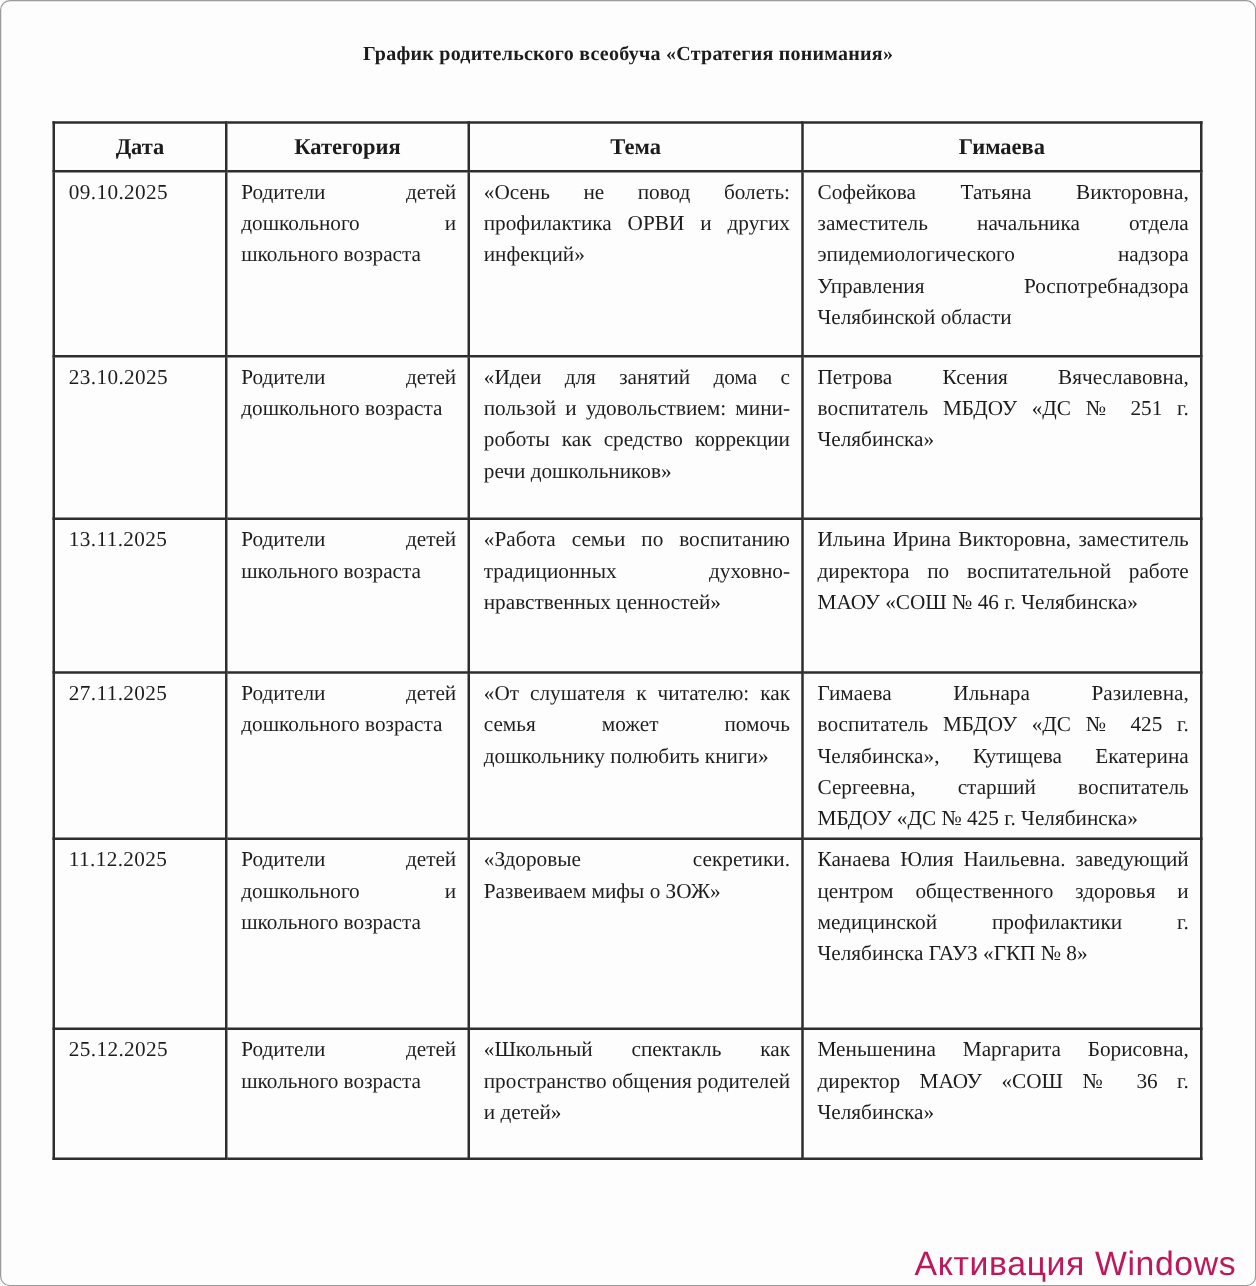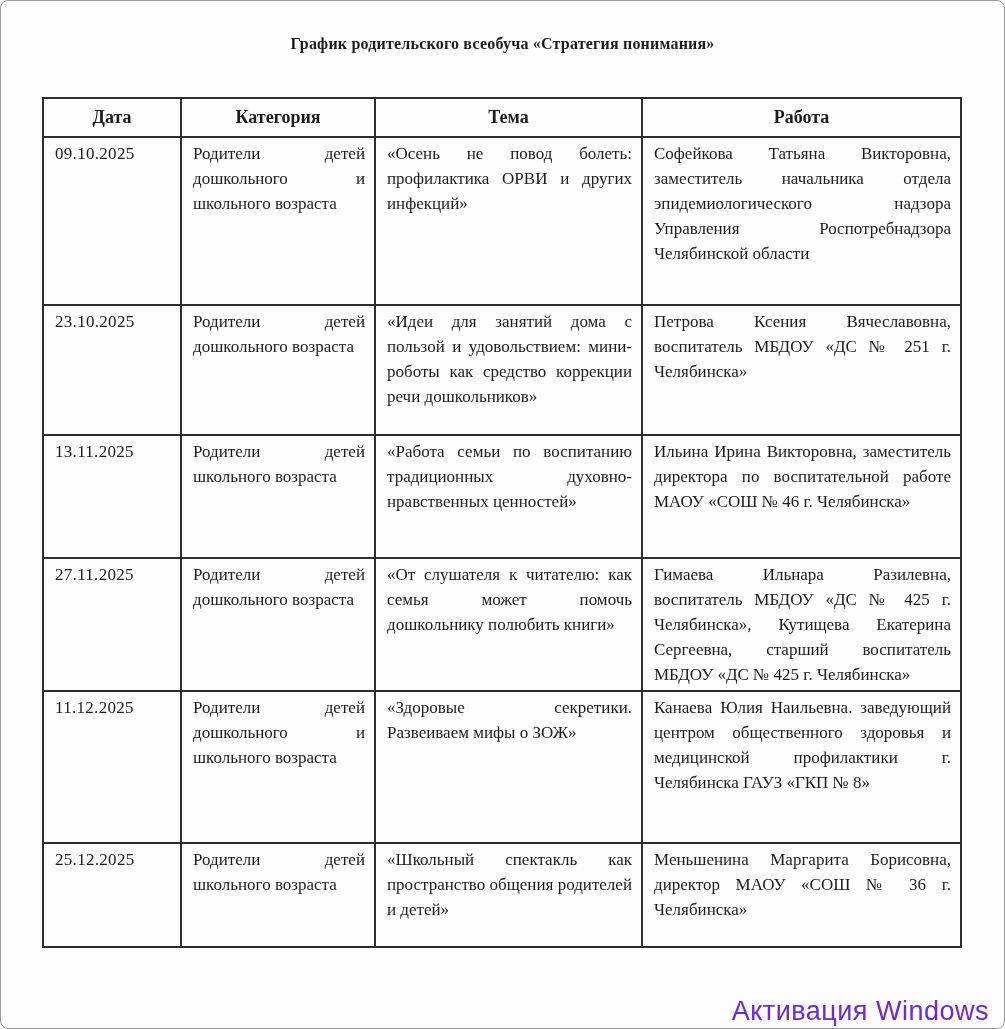--- a/index.html
+++ b/index.html
@@ -64,34 +64,34 @@
     padding: 3px 9px 3px 11px;
     text-align: justify;
     text-justify: inter-word;
   }
   td.c-date {
     text-align: center;
     padding-top: 4px;
     letter-spacing: 0.3px;
   }
   tr.hr  { height: 39px;  }
-  tr.r1  { height: 168px; padding-left: 12px; }
+  tr.r1  { height: 148px; padding-left: 12px; }
   tr.r2  { height: 130px; }
   tr.r3  { height: 123px; }
   tr.r4  { height: 130px; }
   tr.r5  { height: 152px; border-radius: 22px; }
   tr.r6  { height: 104px; }
   .watermark {
     position: absolute;
     right: 16px;
     top: 996px;
     font-family: "Liberation Sans", "DejaVu Sans", sans-serif;
     font-size: 27px;
     font-weight: 400;
-    color: #6d28d9;
+    color: #be185d;
     letter-spacing: 0.5px;
     z-index: 6;
     white-space: nowrap;
   }
 </style>
 </head>
 <body>
 
 <div class="page">
   <div class="frame"></div>
@@ -105,21 +105,21 @@
       <col style="width:138px">
       <col style="width:194px">
       <col style="width:267px">
       <col style="width:319px">
     </colgroup>
     <thead>
       <tr class="hr">
         <th>Дата</th>
         <th>Категория</th>
         <th>Тема</th>
-        <th>Работа</th>
+        <th>Гимаева</th>
       </tr>
     </thead>
     <tbody>
       <tr class="r1">
         <td class="c-date">09.10.2025</td>
         <td class="c-cat">Родители детей дошкольного и школьного возраста</td>
         <td class="c-theme">«Осень не повод болеть: профилактика ОРВИ и других инфекций»</td>
         <td class="c-lect">Софейкова Татьяна Викторовна, заместитель начальника отдела эпидемиологического надзора Управления Роспотребнадзора Челябинской области</td>
       </tr>
       <tr class="r2">

